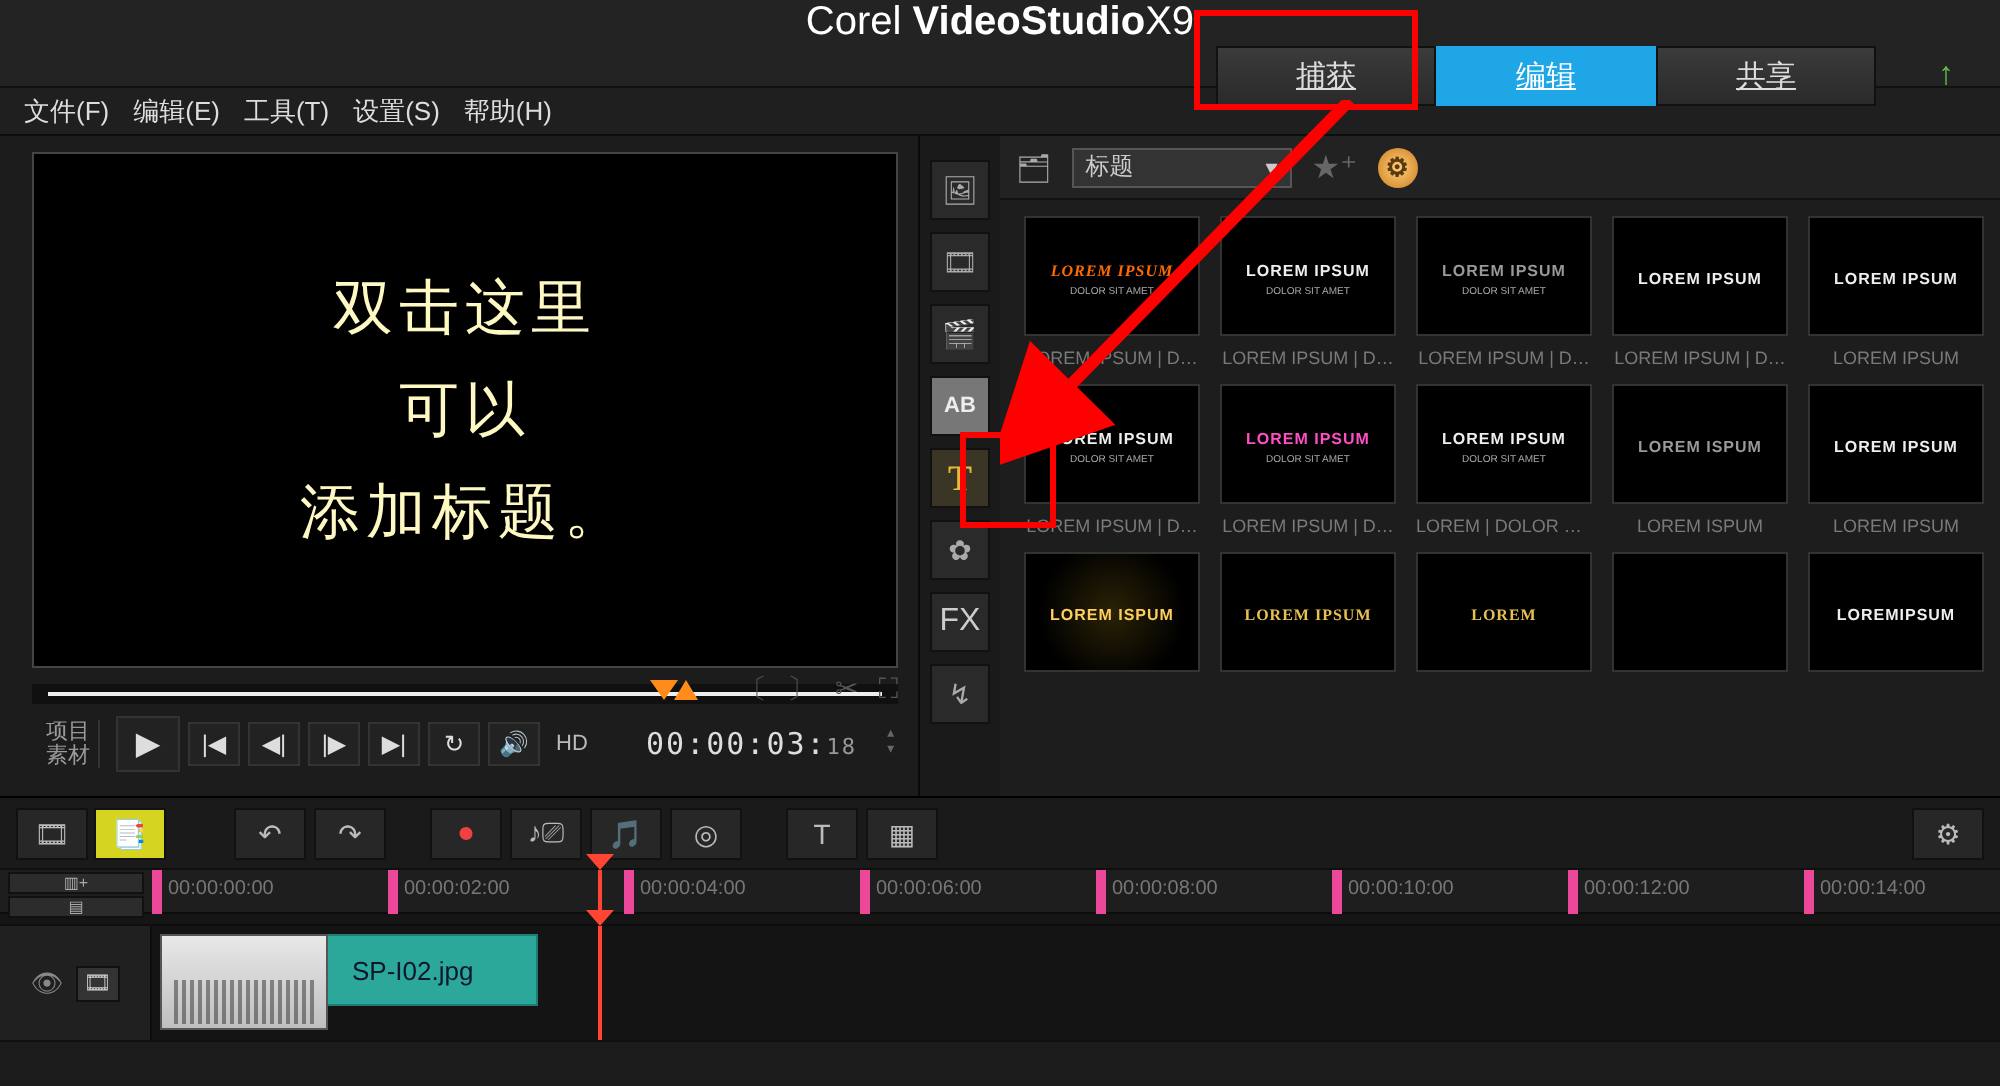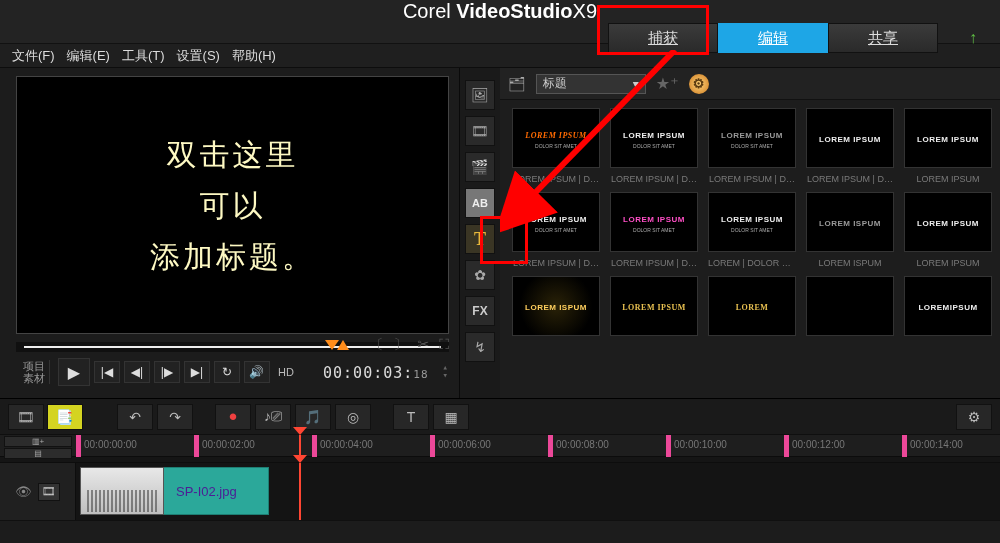--- a/index.html
+++ b/index.html
@@ -132,21 +132,21 @@
     display:flex; flex-direction:column; align-items:center;
     gap:6px; padding-top:12px;
   }
   .rail-btn{
     width:30px;height:30px;background:#2a2a2a;
     display:flex;align-items:center;justify-content:center;
     font-size:14px;color:#aaa;cursor:pointer;border:1px solid #111;
   }
   .rail-btn.ab{font-size:11px;font-weight:bold;color:#eee;background:#777;}
   .rail-btn.title{color:#e8b83b;font-weight:bold;font-size:18px;font-family:serif;background:#3a3524;}
-  .rail-btn.fx{font-size:12px;font-weight:bold;color:#ccc;}
+  .rail-btn.fx{font-size:16px;font-weight:normal;color:#ccc;}
   .redbox2{
     position:absolute; left:480px; top:216px; width:48px; height:48px;
     border:3px solid #ff0000; pointer-events:none; z-index:50;
   }
 
   .lib-body{flex:1;display:flex;flex-direction:column;}
   .lib-toolbar{
     height:32px;display:flex;align-items:center;gap:10px;
     padding:0 8px;background:#222;border-bottom:1px solid #111;
   }
@@ -253,21 +253,21 @@
   .clip-thumb{
     width:84px;height:48px;background:linear-gradient(#e8e8e8,#bfbfbf);
     border:1px solid #555; position:relative; overflow:hidden;
   }
   .clip-thumb:after{
     content:""; position:absolute; left:6px; right:6px; bottom:2px; height:22px;
     background:repeating-linear-gradient(90deg,#2d2d2d 0 2px,transparent 2px 4px);
     opacity:0.5;
   }
   .clip-label{
-    height:48px; background:#2ba89a; color:#4c1d95;
+    height:36px; background:#2ba89a; color:#0f172a;
     display:flex;align-items:center;padding:0 12px;font-size:13px;
     border:1px solid #1e7e73; border-left:none;
     min-width:105px;
   }
 
   .thin-track{height:6px;background:#151515;border-bottom:1px solid #0d0d0d;}
 </style>
 </head>
 <body>
 

